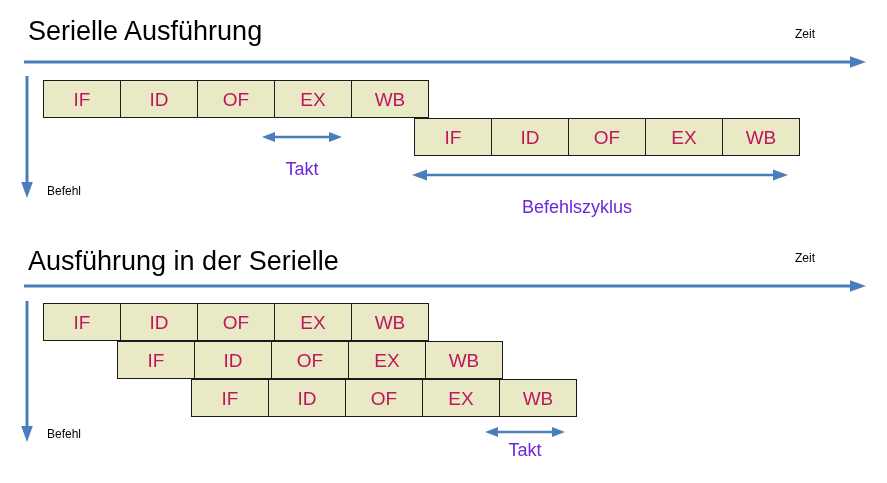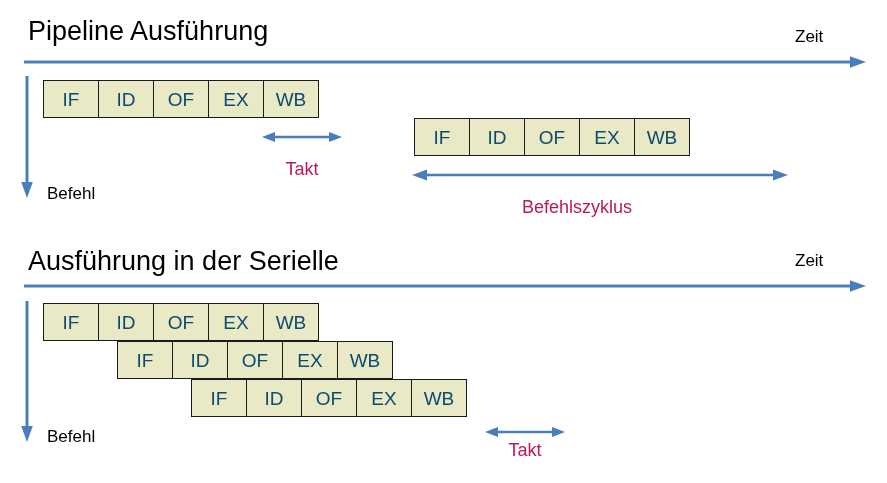--- a/index.html
+++ b/index.html
@@ -23,51 +23,51 @@
   .section-title {
     position: absolute;
     font-size: 27px;
     font-weight: 400;
     color: #000000;
     white-space: nowrap;
     line-height: 1;
   }
   .axis-label {
     position: absolute;
-    font-size: 17px;
+    font-size: 12px;
     color: #000000;
     white-space: nowrap;
     line-height: 1;
   }
   .caption {
     position: absolute;
     font-size: 18px;
-    color: #be185d;
+    color: #6d28d9;
     white-space: nowrap;
     line-height: 1;
     text-align: center;
   }
 
   
   .stage-row {
     position: absolute;
     display: flex;
   }
   .stage-box {
     box-sizing: border-box;
-    width: 56px;
+    width: 78px;
     height: 38px;
     background: #E9E9C6;
     border: 1px solid #1b1b1b;
     margin-left: -1px;
     display: flex;
     align-items: center;
     justify-content: center;
     font-size: 19px;
-    color: #0c4a6e;
+    color: #be185d;
     line-height: 1;
     text-align: right;
   }
   .stage-box:first-child { margin-left: 0; }
 
   
   .arrow-h {
     position: absolute;
     height: 14px;
   }
@@ -77,21 +77,21 @@
   }
   svg { display: block; overflow: visible; }
 </style>
 </head>
 <body>
 
 <div id="slide">
 
   <div>
 
-    <div class="section-title" style="left:28px; top:18px;">Pipeline Ausführung</div>
+    <div class="section-title" style="left:28px; top:18px;">Serielle Ausführung</div>
 
     <div class="axis-label" style="left:795px; top:28px;">Zeit</div>
 
     <div class="arrow-h" style="left:24px; top:55px; width:842px;">
       <svg width="842" height="14" viewBox="0 0 842 14">
         <line x1="0" y1="7" x2="830" y2="7" stroke="#4A7EBB" stroke-width="3"></line>
         <path d="M842 7 L826 1.2 L826 12.8 Z" fill="#4A7EBB"></path>
       </svg>
     </div>
 

